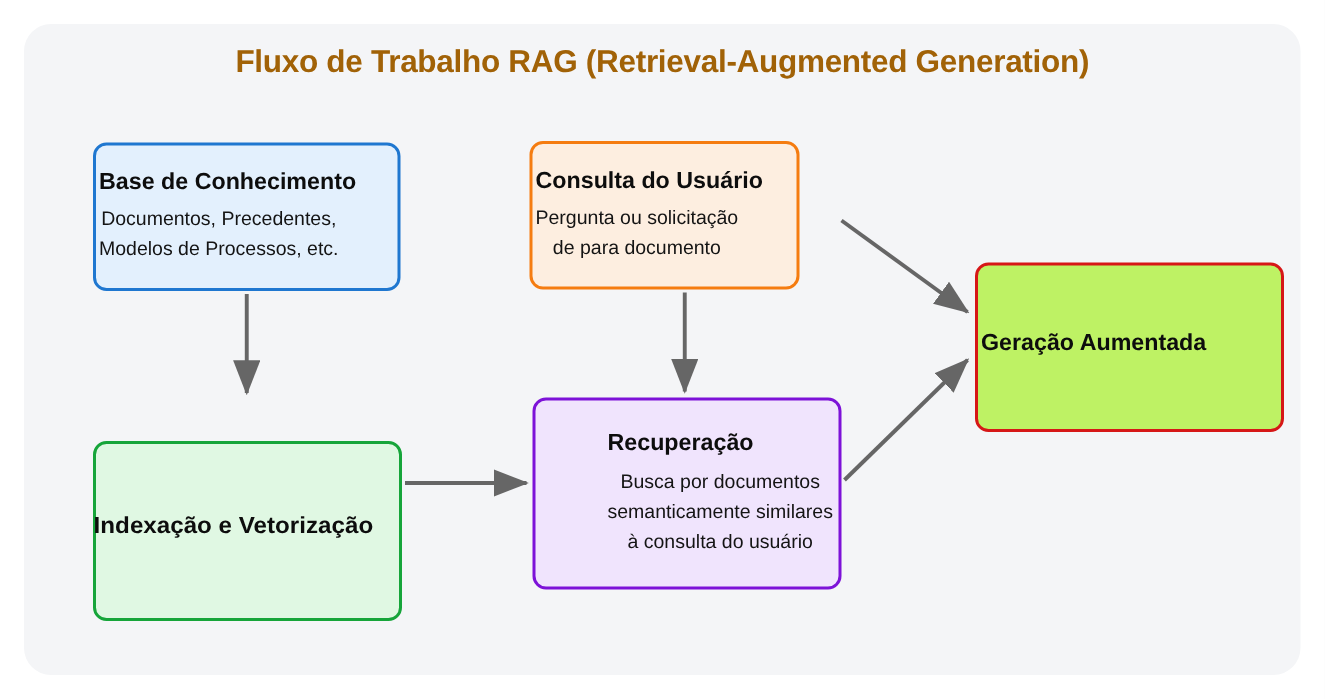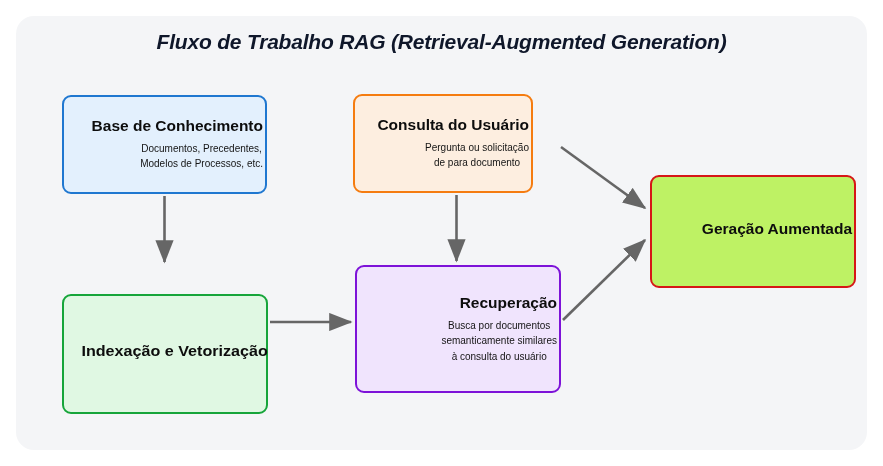--- a/index.html
+++ b/index.html
@@ -29,47 +29,46 @@
     border-radius: 18px;
   }
   #diagram-title {
     position: absolute;
     left: 0;
     top: 30px;
     width: 883px;
     text-align: center;
     font-size: 21px;
     font-weight: bold;
-    color: #0f172a;
+    color: #a16207;
     letter-spacing: -0.2px;
-    font-style: italic;
   }
   .node {
     position: absolute;
     box-sizing: border-box;
     border-radius: 9px;
     border-width: 2.5px;
     border-style: solid;
     display: flex;
     flex-direction: column;
-    align-items: flex-end;
+    align-items: flex-start;
     justify-content: center;
     text-align: center;
     padding: 4px 2px;
   }
   .node-title {
     font-size: 15.5px;
     font-weight: bold;
     color: #0d0d0d;
     white-space: nowrap;
     line-height: 1.2;
     margin-bottom: 5px;
   }
   .node-desc {
-    font-size: 10px;
+    font-size: 13px;
     color: #141414;
     line-height: 1.55;
     white-space: pre-line;
   }
 
   
   #node-knowledge-base {
     left: 62px; top: 95px; width: 205px; height: 99px;
     border-color: #1f77d0; background: #e3f0fd;
   }

